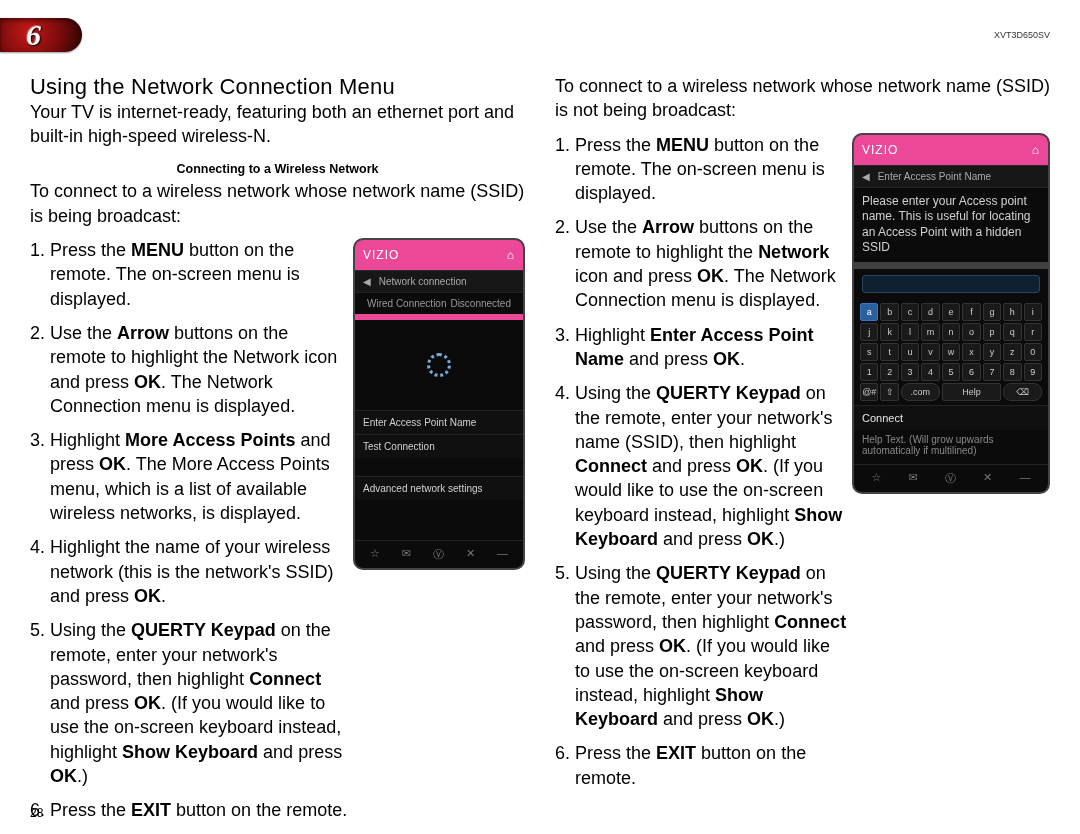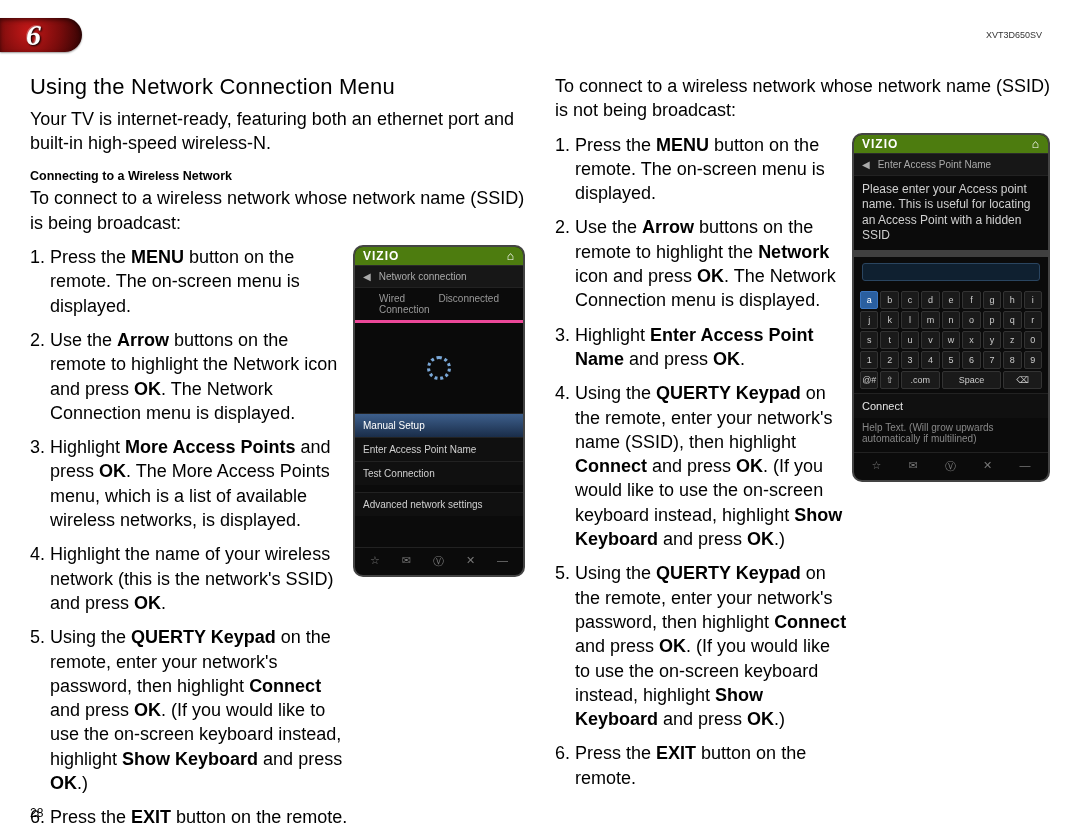--- a/index.html
+++ b/index.html
@@ -30,46 +30,46 @@
     color:#fff;
     font-weight: bold;
     font-size: 30px;
     font-style: italic;
     font-family: Georgia, 'Times New Roman', serif;
     text-shadow: 1px 1px 2px #000, -1px -1px 0 rgba(255,255,255,.3);
   }
   .model {
     position: absolute;
     top: 30px;
-    right: 38px;
+    right: 30px;
     font-size: 9px;
     color:#333;
   }
   .page-area {
     position: absolute;
     top: 74px;
     left: 30px;
     right: 30px;
     bottom: 40px;
     display: flex;
     gap: 30px;
   }
   .col {
     flex: 1 1 50%;
     min-width: 0;
   }
   h2.section-title {
     font-family: "Helvetica Neue", Arial, sans-serif;
     font-weight: 300;
     font-size: 22px;
-    margin-bottom: 7px;
+    margin-bottom: 0;
     letter-spacing: .2px;
   }
   p, li { line-height: 1.35; font-size: 18px; }
-  .sub-head { font-weight: bold; margin-top: 12px; margin-bottom: 2px; font-size: 12.5px;}
+  .sub-head { font-weight: bold; margin-top: 12px; margin-bottom: 2px; font-size: 12.5px; text-align: center;}
   ol { padding-left: 20px; }
   ol li { margin-bottom: 10px; }
   b { font-weight: bold; }
   .page-num {
     position: absolute;
     bottom: 14px;
     left: 30px;
     font-size: 12px;
   }
   
@@ -80,48 +80,48 @@
     border: 2px solid #444;
     border-radius: 10px;
     color:#c9c9c9;
     font-size: 10px;
     overflow: hidden;
     flex-shrink: 0;
     display:flex;
     flex-direction:column;
   }
   .tv-header {
-    background:#4d7c0f;
-    padding:2px 8px;
+    background:#ec4899;
+    padding:8px 8px;
     display:flex;
     justify-content:space-between;
     align-items:center;
     color:#fff;
     font-size:12px;
-    font-weight:bold;
+    font-weight:normal;
     letter-spacing:1px;
     border-bottom:1px solid #2a2a2a;
   }
   .tv-header .home { font-size:12px;}
   .tv-crumb {
     padding:5px 8px;
     display:flex;
     gap:8px;
     align-items:center;
     font-size:10px;
     color:#aaa;
     border-bottom:1px solid #222;
     background:#171717;
   }
   .tv-row {
-    padding:5px 24px;
+    padding:5px 12px;
     display:flex;
     justify-content:space-between;
     color:#999;
-    border-bottom:3px solid #ec4899;
+    border-bottom:6px solid #ec4899;
     font-size:10px;
   }
   .tv-row.sub { color:#8a8a8a; }
   .tv-spinner {
     flex:0 0 90px;
     display:flex;
     align-items:center;
     justify-content:center;
     background:#0a0a0a;
   }
@@ -188,21 +188,21 @@
   .key {
     background:#1a1a1a;
     border:1px solid #333;
     text-align:center;
     padding:3px 0;
     font-size:9px;
     color:#ccc;
     border-radius:2px;
   }
   .key.sel { background:#2a5fa0; color:#fff; border-color:#3a75c0;}
-  .key.wide2 { grid-column: span 2; }
+  .key.wide2 { grid-column: span 2; border-radius: 8px; }
   .key.wide3 { grid-column: span 3; }
   .tv-connect {
     padding:6px 8px;
     color:#e5e5e5;
     font-size:11px;
     border-top:1px solid #222;
     background:#101010;
   }
   .tv-help {
     padding:4px 8px 8px 8px;
@@ -246,24 +246,23 @@
           <span>◀</span>
           <span>Network connection</span>
         </div>
         <div class="tv-row">
           <span>Wired Connection</span>
           <span>Disconnected</span>
         </div>
         <div class="tv-spinner">
             <div class="spinner"></div>
           </div>
-        <div class="tv-list-item hl">Manual Setup</div>
         <div class="tv-list-item">Enter Access Point Name</div>
         <div class="tv-list-item">Test Connection</div>
-        <div class="tv-list-item" style="margin-top:7px;">Advanced network settings</div>
+        <div class="tv-list-item" style="margin-top:18px;">Advanced network settings</div>
         <div class="tv-footer">
           <span>☆</span>
           <span>✉</span>
           <span>Ⓥ</span>
           <span>✕</span>
           <span>—</span>
         </div>
       </div>
     </div>
   </div>
@@ -329,21 +328,21 @@
           <div class="key">4</div>
           <div class="key">5</div>
           <div class="key">6</div>
           <div class="key">7</div>
           <div class="key">8</div>
           <div class="key">9</div>
 
           <div class="key">@#</div>
           <div class="key">⇧</div>
           <div class="key wide2">.com</div>
-          <div class="key wide3">Space</div>
+          <div class="key wide3">Help</div>
           <div class="key wide2">⌫</div>
         </div>
         <div class="tv-connect">Connect</div>
         <div class="tv-help">Help Text. (Will grow upwards automatically if multilined)</div>
         <div class="tv-footer">
           <span>☆</span>
           <span>✉</span>
           <span>Ⓥ</span>
           <span>✕</span>
           <span>—</span>

